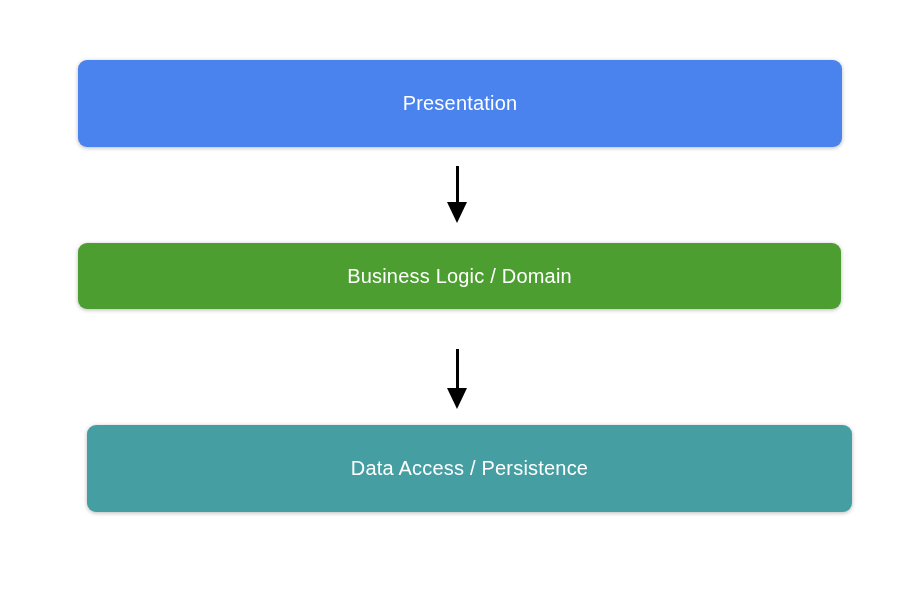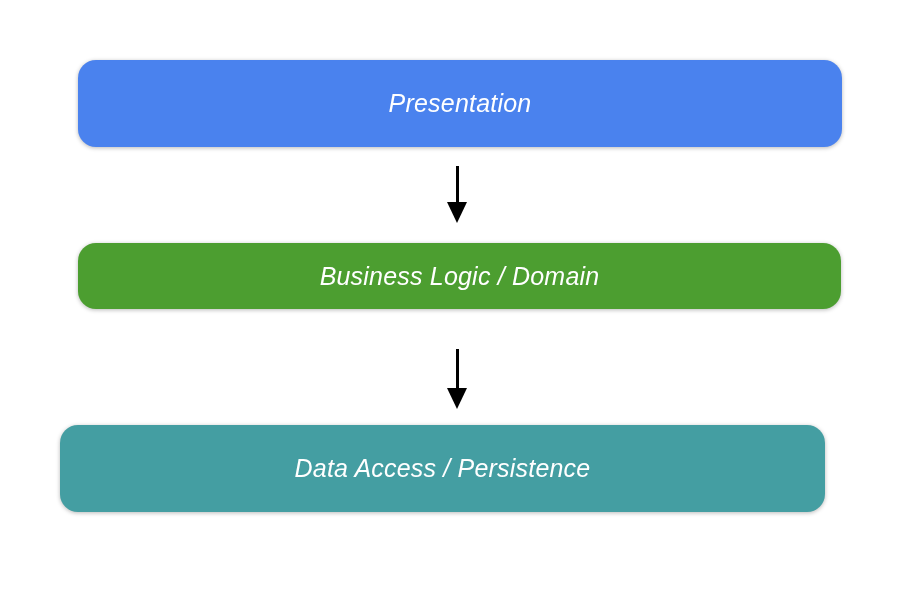--- a/index.html
+++ b/index.html
@@ -13,33 +13,32 @@
     font-family: "Liberation Sans", sans-serif;
   }
   .canvas {
     position: relative;
     width: 916px;
     height: 606px;
     background: #ffffff;
   }
   .layer-box {
     position: absolute;
-    border-radius: 18px;
+    border-radius: 9px;
     display: flex;
     align-items: center;
     justify-content: center;
     box-shadow: 0 1px 4px rgba(0,0,0,0.28);
-    font-size: 25px;
+    font-size: 20px;
     font-weight: 400;
     letter-spacing: 0.2px;
-    font-style: italic;
   }
   #box-presentation { left: 78px; top: 60px;  width: 764px; height: 87px; }
   #box-business     { left: 78px; top: 243px; width: 763px; height: 66px; }
-  #box-data         { left: 60px; top: 425px; width: 765px; height: 87px; }
+  #box-data         { left: 87px; top: 425px; width: 765px; height: 87px; }
 
   .down-arrow {
     position: absolute;
     width: 20px;
     display: flex;
     flex-direction: column;
     align-items: center;
   }
   #arrow-1 { left: 447px; top: 166px; height: 57px; }
   #arrow-2 { left: 447px; top: 349px; height: 60px; }

